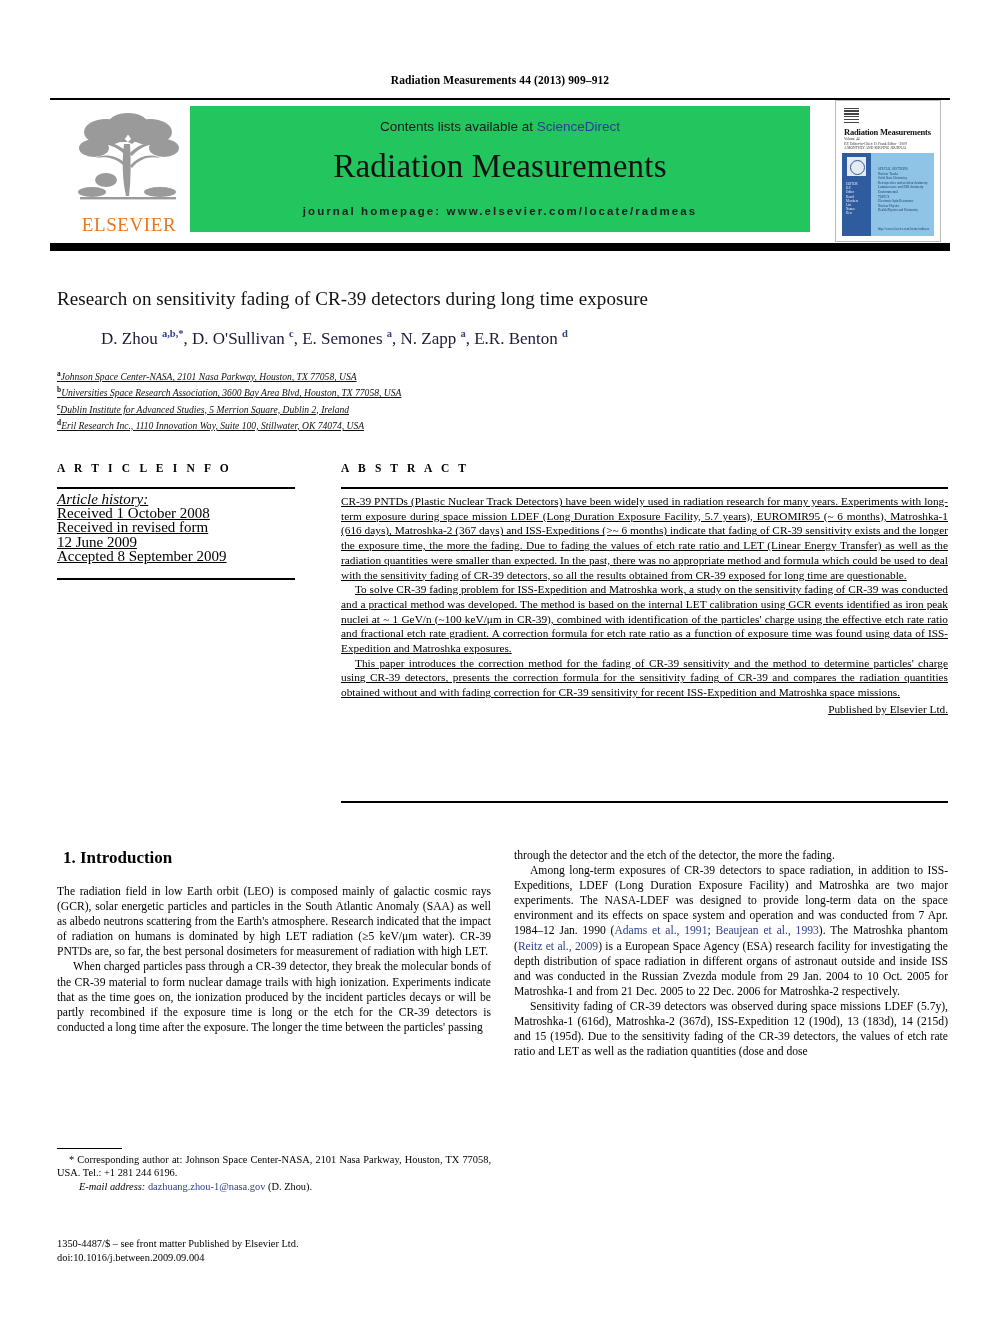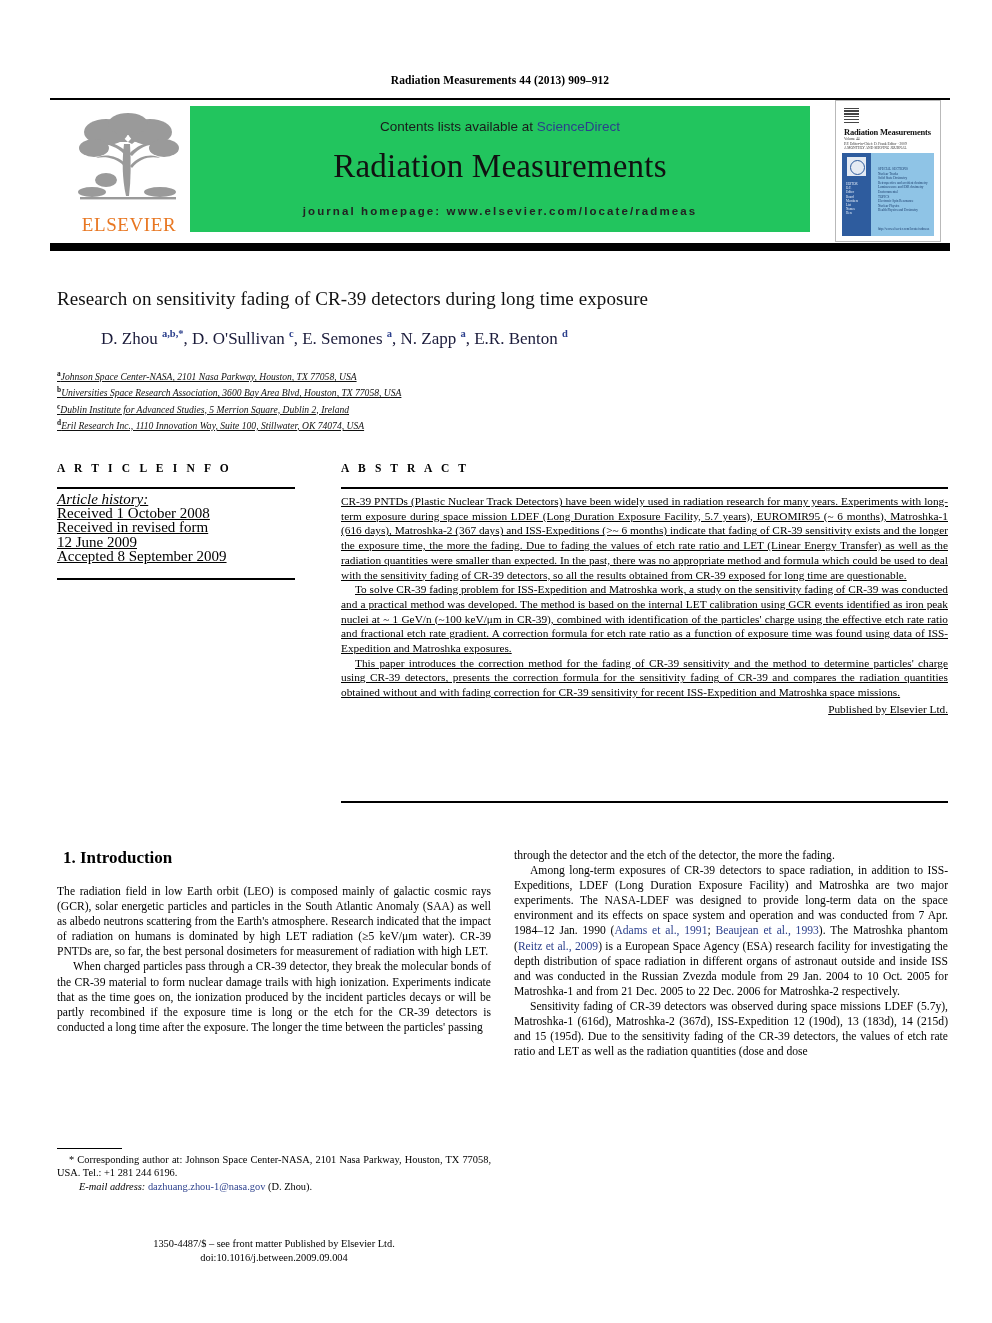--- a/index.html
+++ b/index.html
@@ -334,21 +334,20 @@
   .footnote p { margin: 0; }
   .footnote .star-line { text-indent: 12px; }
   .footnote .email-line { text-indent: 22px; }
   .footnote .it { font-style: italic; }
   .frontmatter {
     position: absolute;
     left: 57px; top: 1237px;
     width: 434px;
     font-size: 10.4px;
     line-height: 13.6px;
-    text-align: center;
   }
   .frontmatter div { white-space: nowrap; }
 </style>
 </head>
 <body>
 
 <div class="page">
 
   <div class="runninghead">Radiation Measurements 44 (2013) 909–912</div>
 

